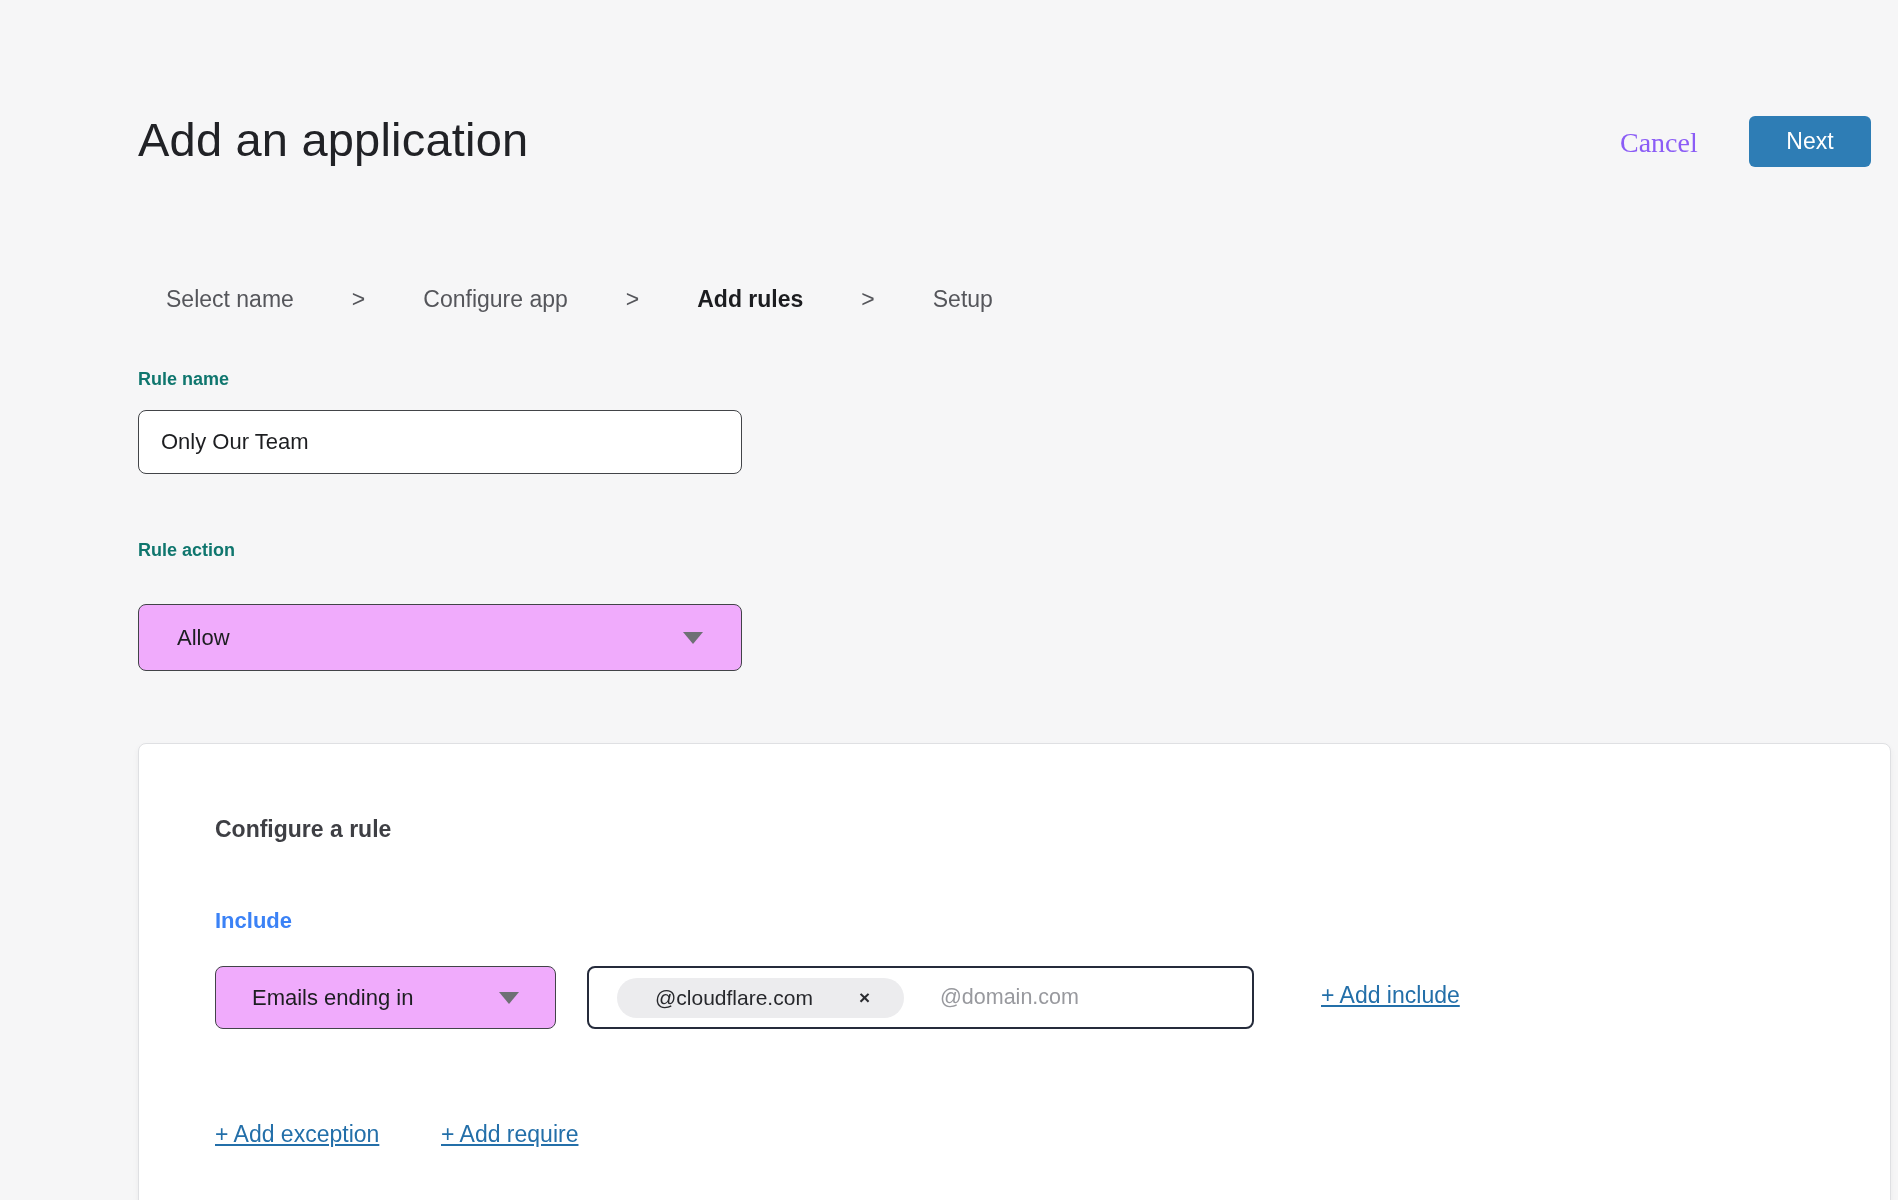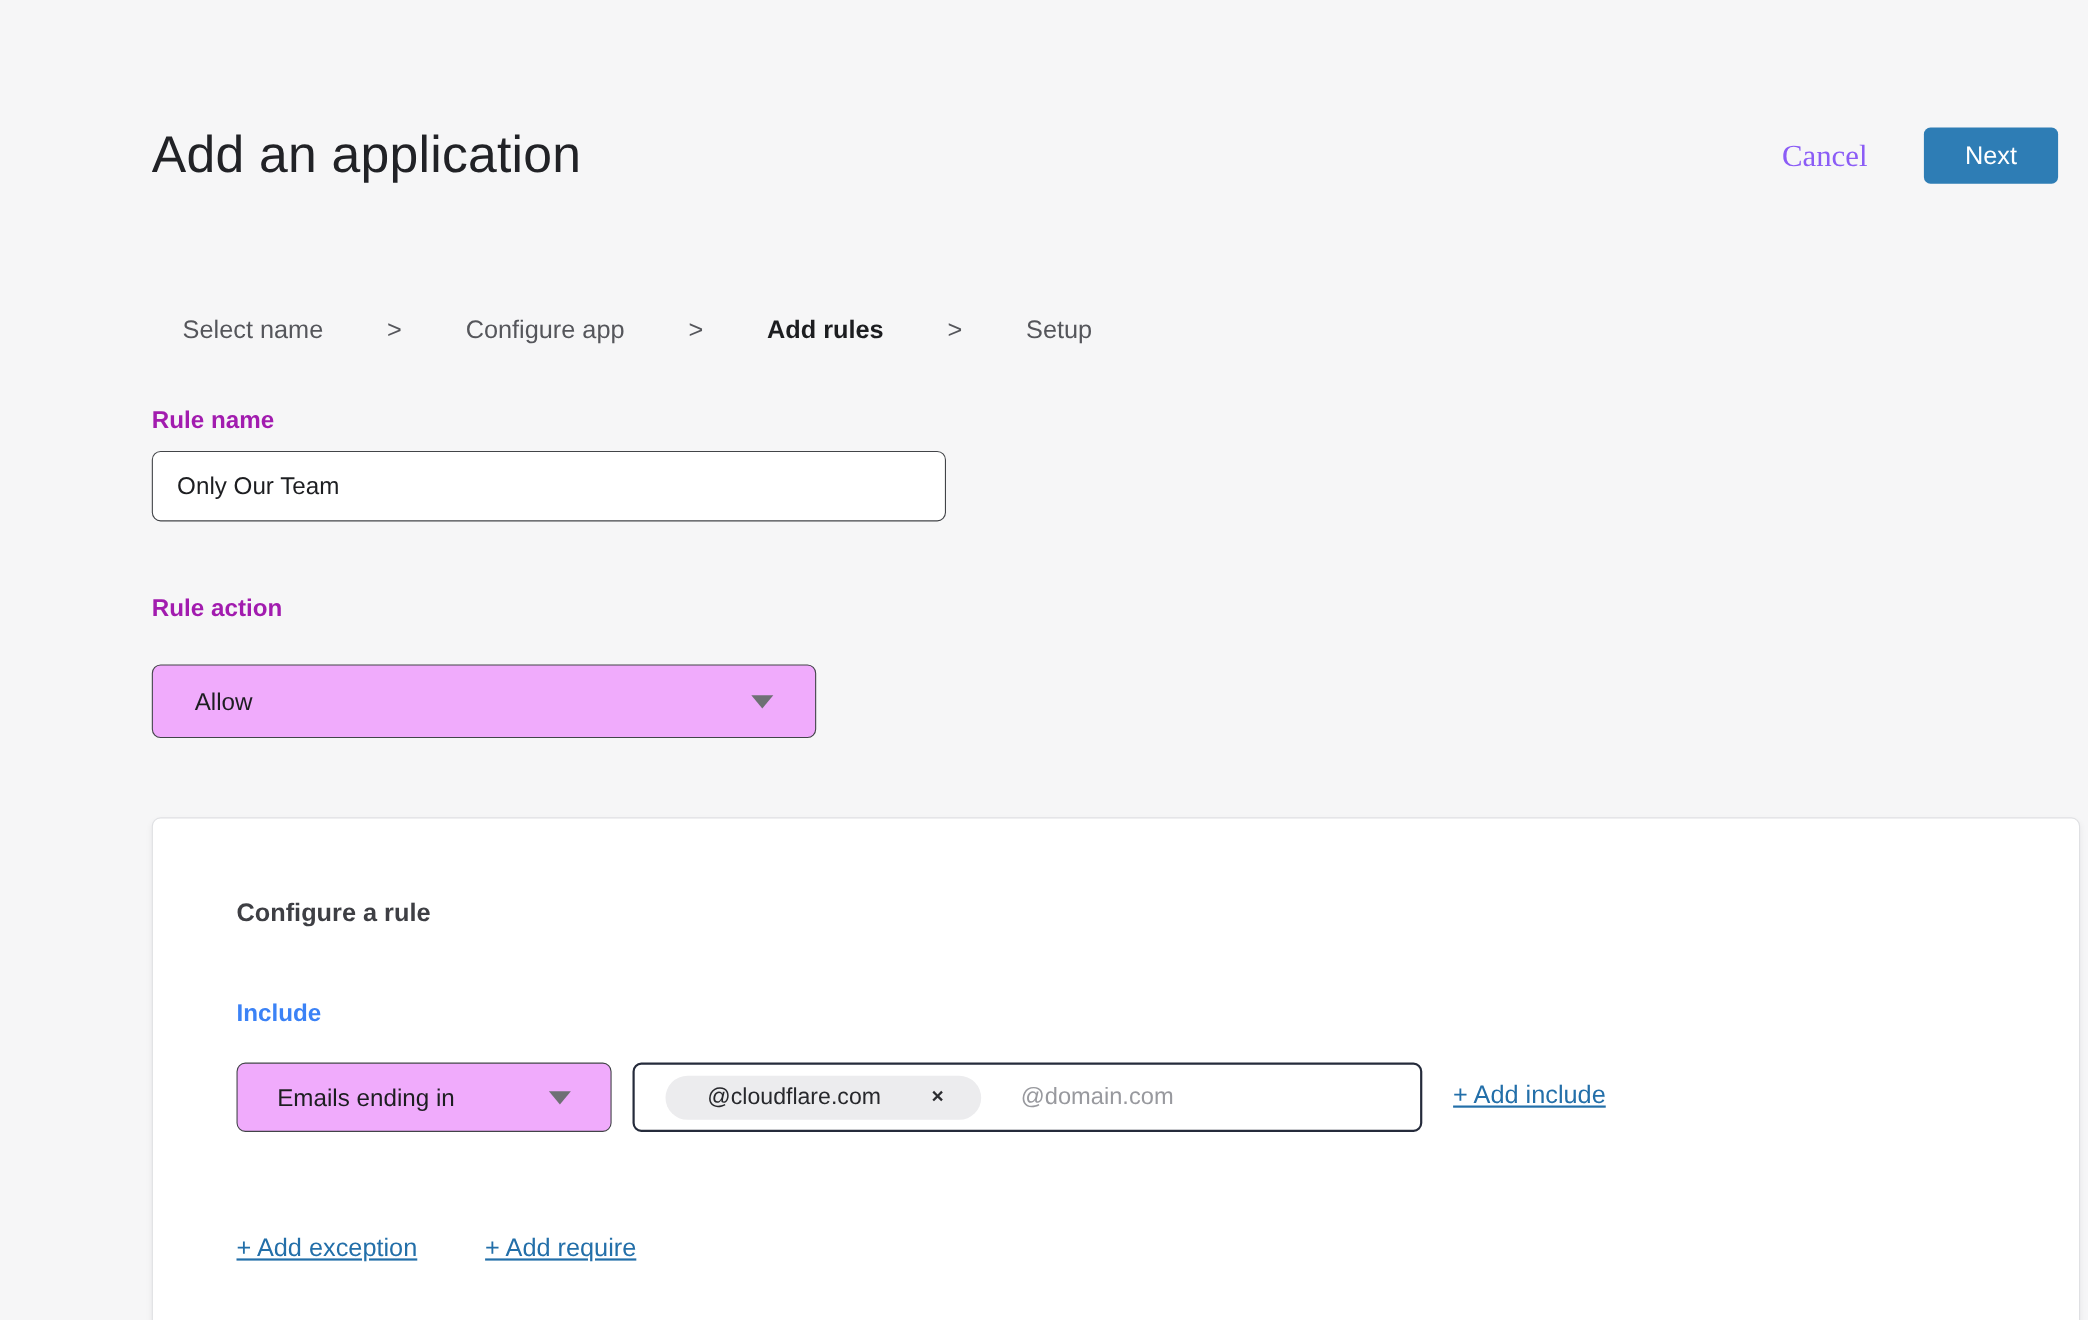--- a/index.html
+++ b/index.html
@@ -38,28 +38,28 @@
     display: flex; align-items: center; gap: 26px;
     font-size: 23px; color: #55565b;
   }
   .crumb { cursor: pointer; }
   .crumb.active { font-weight: 700; color: #1c1d20; }
   .crumb-sep { color: #55565b; }
 
   
   .field-label {
     position: absolute; left: 74px;
-    font-size: 22px; font-weight: 700; color: #a21caf;
+    font-size: 18px; font-weight: 700; color: #0f766e;
   }
   .label-rule-name { top: 305px; }
   .label-rule-action { top: 476px; }
 
   .text-input {
     position: absolute; left: 74px; top: 346px;
-    width: 722px; height: 64px;
+    width: 604px; height: 64px;
     background: #ffffff;
     border: 1px solid #424448; border-radius: 8px;
     padding: 1px 22px; font-size: 22px; color: #1d1e21;
     font-family: inherit; outline: none;
   }
 
   .select {
     position: absolute; background: #f0abfc;
     border: 1px solid #424448; border-radius: 8px;
     display: flex; align-items: center;
@@ -85,22 +85,22 @@
     position: absolute; left: 60px; top: 56px;
     font-size: 23px; font-weight: 700; color: #3e3f44;
   }
   .include-label {
     position: absolute; left: 60px; top: 148px;
     font-size: 22px; font-weight: 700; color: #3b82f6;
   }
   .select-include-type { left: 60px; top: 206px; width: 341px; height: 63px; padding: 0 20px; }
 
   .tag-field {
-    position: absolute; left: 420px; top: 206px;
-    width: 718px; height: 63px;
+    position: absolute; left: 432px; top: 206px;
+    width: 667px; height: 63px;
     background: #ffffff;
     border: 2px solid #252b3b; border-radius: 8px;
     display: flex; align-items: center; padding: 0 12px;
     cursor: text;
   }
   .tag-chip {
     display: flex; align-items: center; gap: 14px;
     background: #ececee; border-radius: 999px;
     height: 40px; padding: 0 18px 0 22px;
     font-size: 21px; color: #27282c; white-space: nowrap;

